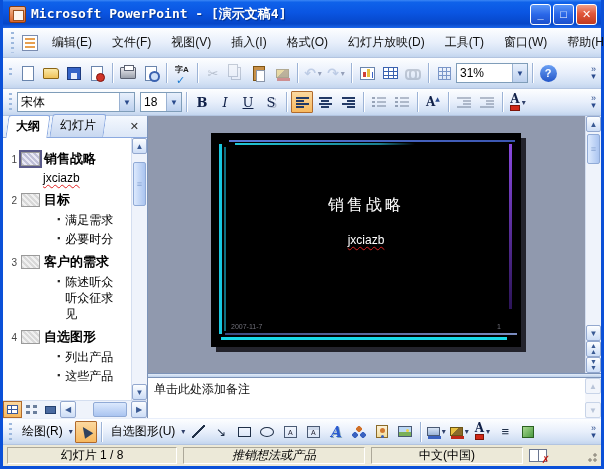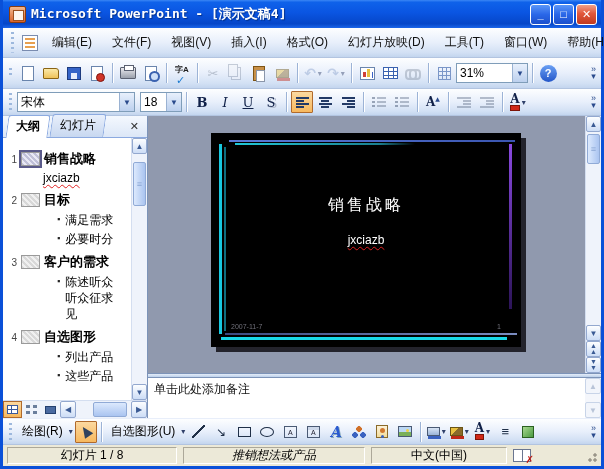--- a/index.html
+++ b/index.html
@@ -219,21 +219,21 @@
   .i-fill::after { content:""; position:absolute; left:0; bottom:-4px; width:13px; height:3px; background:#3a62c0; }
   .i-brush { width:13px; height:9px; background:linear-gradient(135deg,#e8c040 40%,#8a6a2a 40%); border:1px solid #6a5414; }
   .i-brush::after { content:""; position:absolute; left:0; bottom:-4px; width:13px; height:3px; background:#c02818; }
   .i-linestyle { font-size:13px; font-weight:bold; color:#203048; line-height:1; }
   .i-shape3d { width:12px; height:12px; background:linear-gradient(135deg,#a8d890,#4a9a40); border:1px solid #2a6020; }
 
   
   .statusbar { height:21px; flex:none; background:#ece9d8; display:flex; align-items:center; padding:1px 4px; gap:6px; font-size:12px; }
   .scell { height:17px; display:flex; align-items:center; justify-content:center; padding:0 8px;
     border:1px solid; border-color:#aca899 #fff #fff #aca899; white-space:nowrap; }
-  .scell.c1 { width:170px; } .scell.c2 { width:182px;font-style:italic; } .scell.c3 { width:136px; }
+  .scell.c1 { width:170px; } .scell.c2 { width:182px;font-style:italic; } .scell.c3 { width:152px; }
   .i-book { width:18px; height:13px; background:#fff; border:1px solid #6a7690; position:relative; }
   .i-book::before { content:""; position:absolute; left:8px; top:0; bottom:0; width:1px; background:#6a7690; }
   .i-book::after { content:"✗"; position:absolute; right:-4px; bottom:-4px; color:#c01810; font-weight:bold; font-size:10px; }
   .grip { margin-left:auto; width:12px; height:12px; background:
     radial-gradient(circle at 10px 10px,#9a968a 1.4px,transparent 2px),
     radial-gradient(circle at 10px 5px,#9a968a 1.4px,transparent 2px),
     radial-gradient(circle at 5px 10px,#9a968a 1.4px,transparent 2px); }
 </style>
 </head>
 <body>

